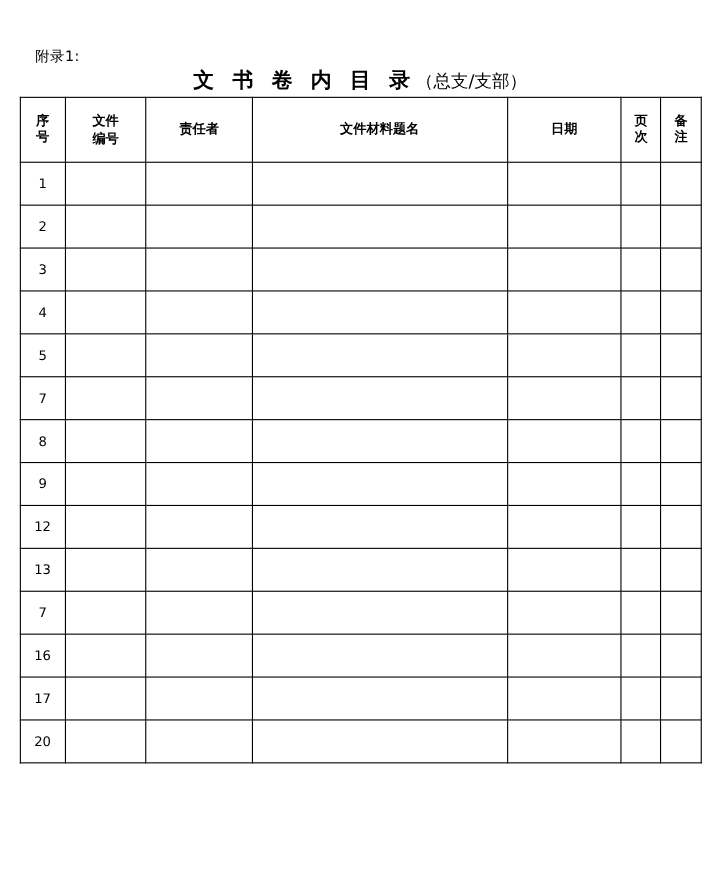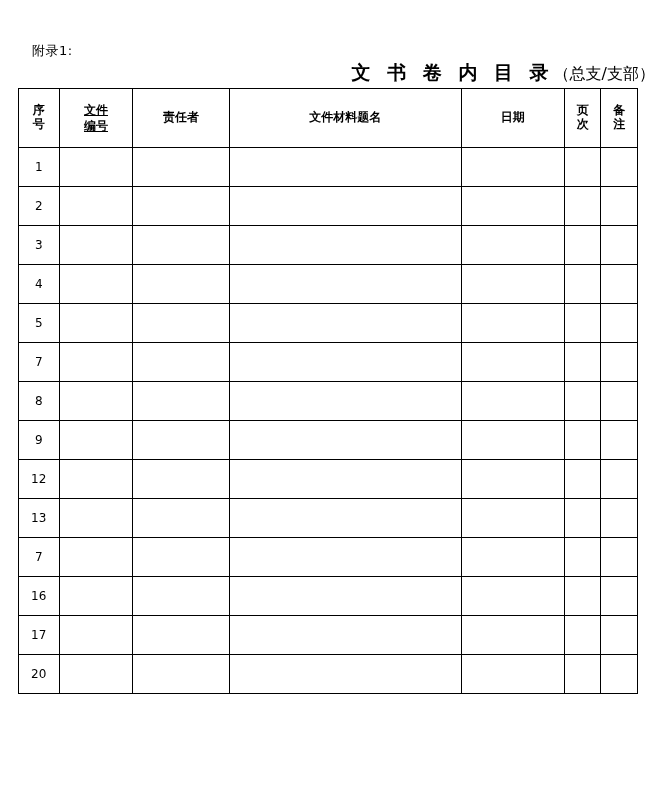--- a/index.html
+++ b/index.html
@@ -29,21 +29,21 @@
     top: 20px;
     font-size: 13px;
     letter-spacing: 0.5px;
     font-family: "DejaVu Sans", sans-serif;
   }
   .doc-title {
     position: absolute;
     left: 0;
     top: 38px;
     width: 655px;
-    text-align: right;
+    text-align: center;
     font-size: 19px;
     font-weight: bold;
     font-family: "DejaVu Serif", serif;
   }
   .doc-title .main {
     letter-spacing: 5px;
   }
   .doc-title .sub {
     font-size: 16px;
     font-weight: normal;
@@ -79,21 +79,20 @@
   th.h-seq span, th.h-page span, th.h-remark span {
     display: block;
   }
   th.h-docno {
     font-size: 14px;
     font-weight: normal;
   }
   th.h-docno span {
     display: block;
     line-height: 1.35;
-    text-decoration: underline;
   }
   th.h-owner, th.h-title, th.h-date {
     font-size: 13px;
   }
   table.catalog tbody td {
     height: 38px;
   }
   td.c-seq {
     font-size: 12px;
     font-family: "DejaVu Sans", sans-serif;

